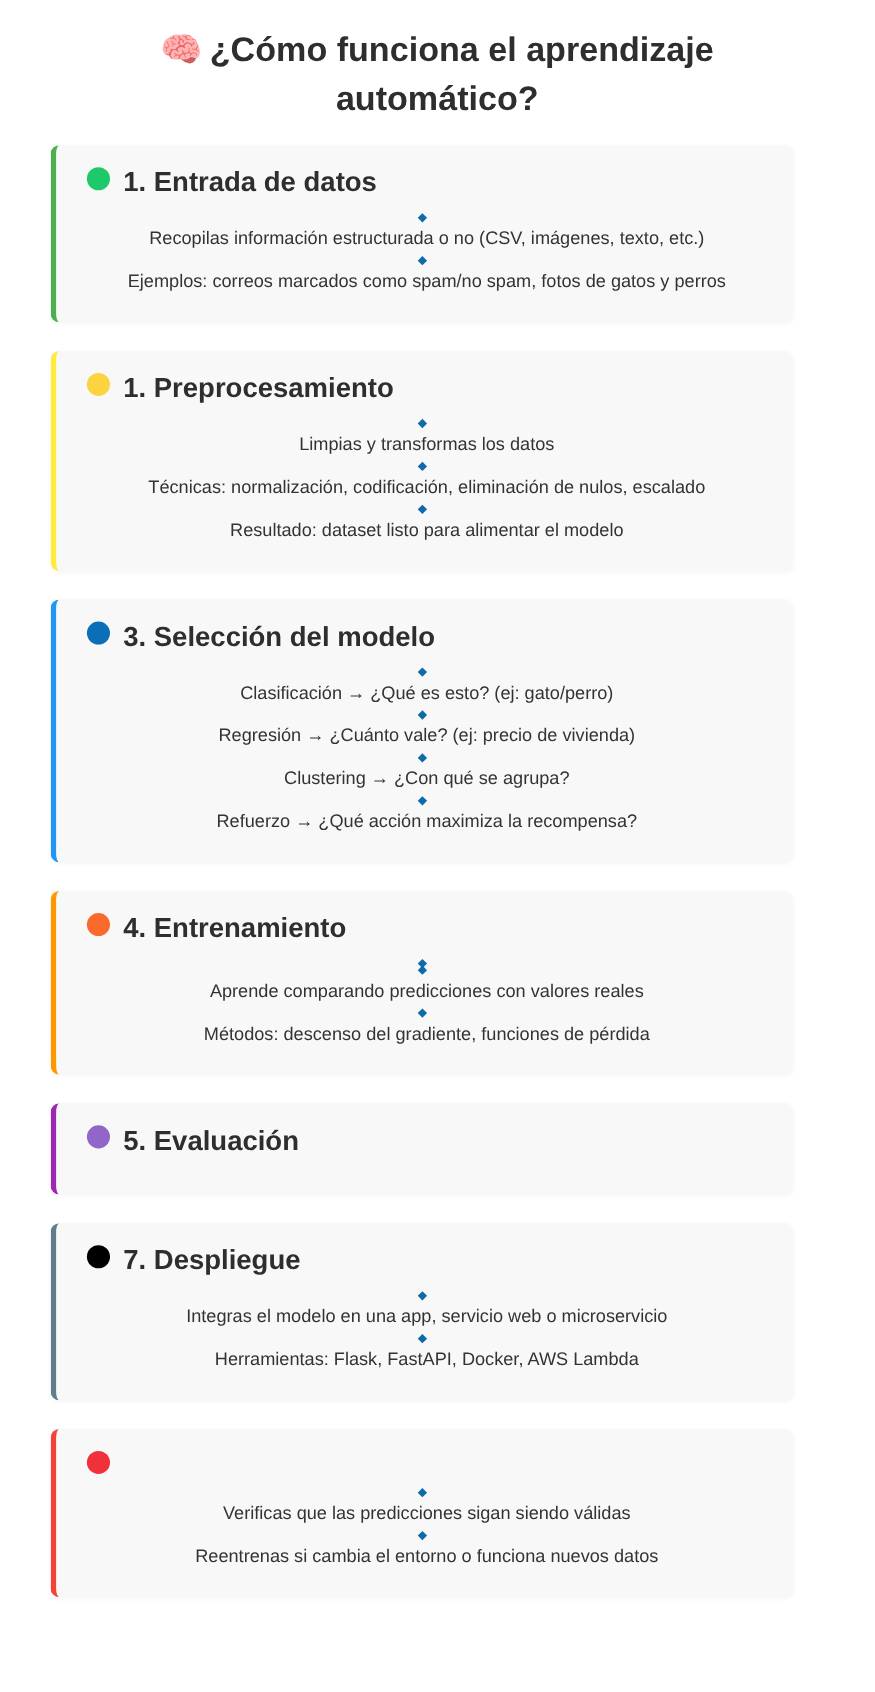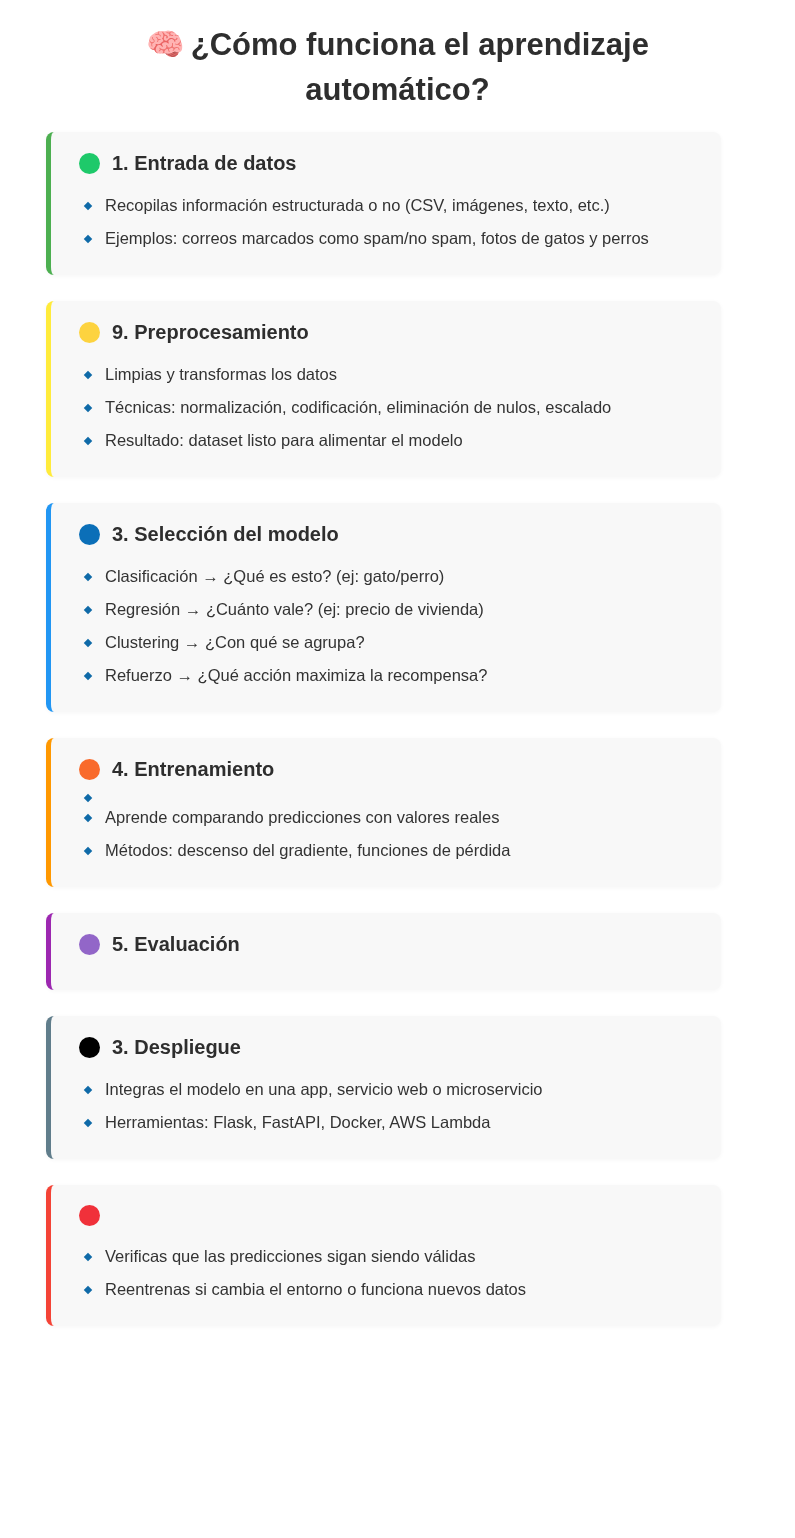--- a/index.html
+++ b/index.html
@@ -18,31 +18,31 @@
   .cards { display: flex; flex-direction: column; gap: 26px; padding: 0 74px 0 46px; }
   .card {
     position: relative;
     background: #f8f8f8;
     border-left: 5px solid var(--accent);
     border-radius: 8px;
     box-shadow: 0 1px 4px rgba(0,0,0,0.04);
     padding: 20px 24px 20px 28px;
   }
   .card h2 {
-    margin: 0 0 14px 0; font-size: 20px; font-weight: 700;
-    display: flex; align-items: center; color: #2e2e2e;
+    margin: 0 0 14px 0; font-size: 25px; font-weight: 700;
+    display: flex; align-items: flex-start; color: #2e2e2e;
   }
   .dot {
     width: 21px; height: 21px; border-radius: 50%;
     background: var(--dot); display: inline-block; margin-right: 12px; flex: none;
   }
   .card ul { list-style: none; margin: 0; padding: 0; }
   .card li {
     font-size: 16.5px; line-height: 33px; color: #333;
-    display: flex; align-items: center;
+    display: flex; align-items: center; flex-direction: column;
   }
   .bullet {
     width: 6px; height: 6px; background: #0f6aa8;
     transform: rotate(45deg); margin: 0 14px 0 6px; flex: none;
   }
 </style>
 </head>
 <body>
 
 <div class="page">
@@ -63,21 +63,21 @@
           </li>
           <li>
             <span class="bullet"></span>
             <span>Ejemplos: correos marcados como spam/no spam, fotos de gatos y perros</span>
           </li>
         </ul>
   </section>
       <section class="card" style="--accent: #ffeb3b; --dot: #fdd33f;">
     <h2>
       <span class="dot"></span>
-      <span class="step-title">9. Preprocesamiento</span>
+      <span class="step-title">1. Preprocesamiento</span>
     </h2>
     <ul>
           <li>
             <span class="bullet"></span>
             <span>Limpias y transformas los datos</span>
           </li>
           <li>
             <span class="bullet"></span>
             <span>Técnicas: normalización, codificación, eliminación de nulos, escalado</span>
           </li>
@@ -132,21 +132,21 @@
   </section>
       <section class="card" style="--accent: #9c27b0; --dot: #9266c8;">
     <h2>
       <span class="dot"></span>
       <span class="step-title">5. Evaluación</span>
     </h2>
   </section>
       <section class="card" style="--accent: #607d8b; --dot: #000000;">
     <h2>
       <span class="dot"></span>
-      <span class="step-title">3. Despliegue</span>
+      <span class="step-title">7. Despliegue</span>
     </h2>
     <ul>
           <li>
             <span class="bullet"></span>
             <span>Integras el modelo en una app, servicio web o microservicio</span>
           </li>
           <li>
             <span class="bullet"></span>
             <span>Herramientas: Flask, FastAPI, Docker, AWS Lambda</span>
           </li>

